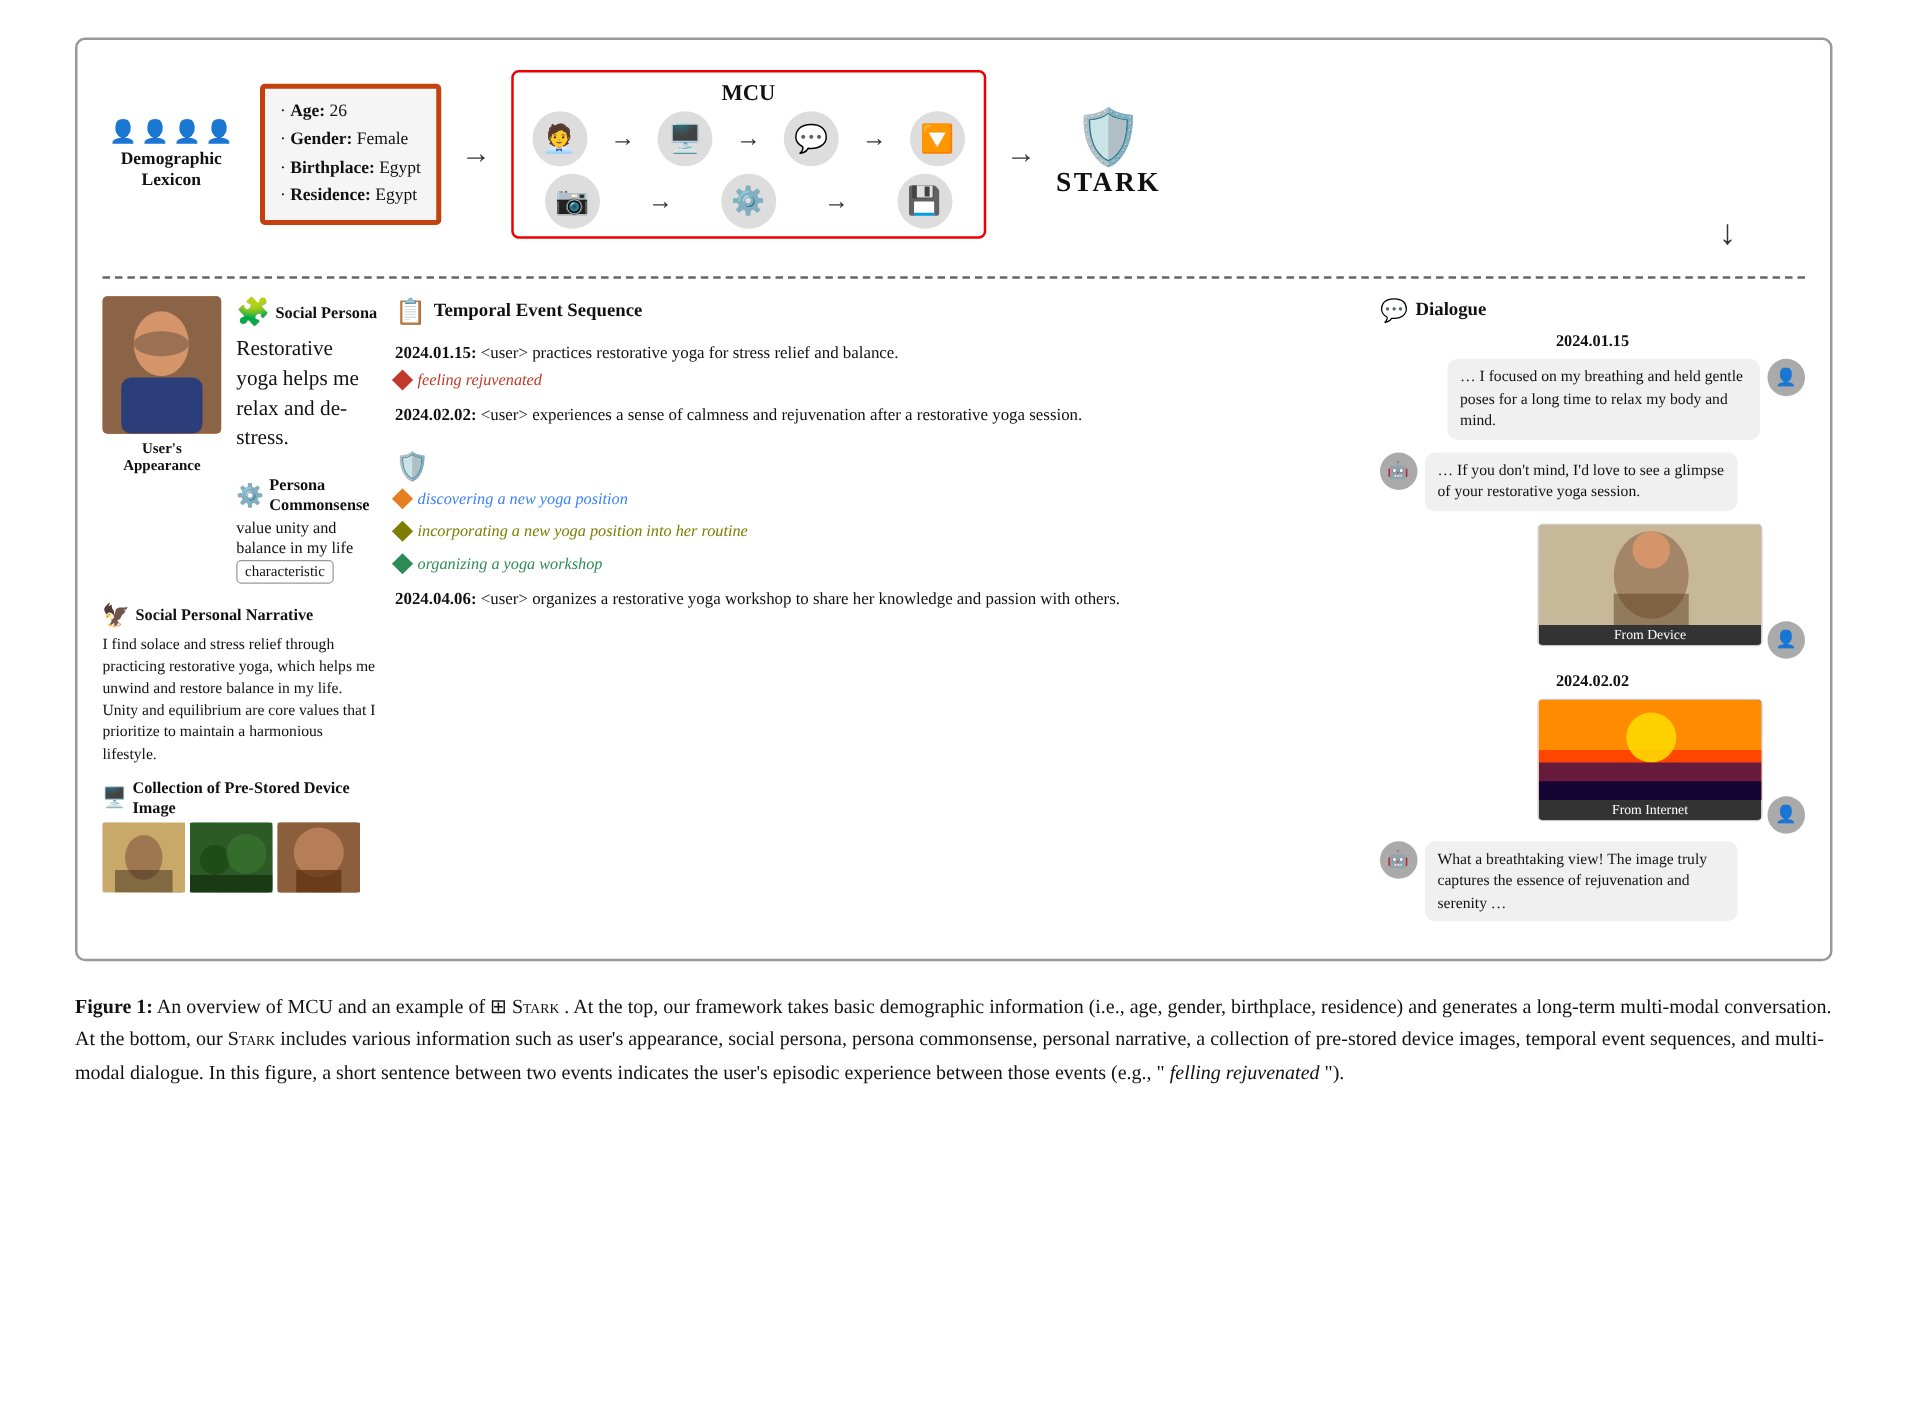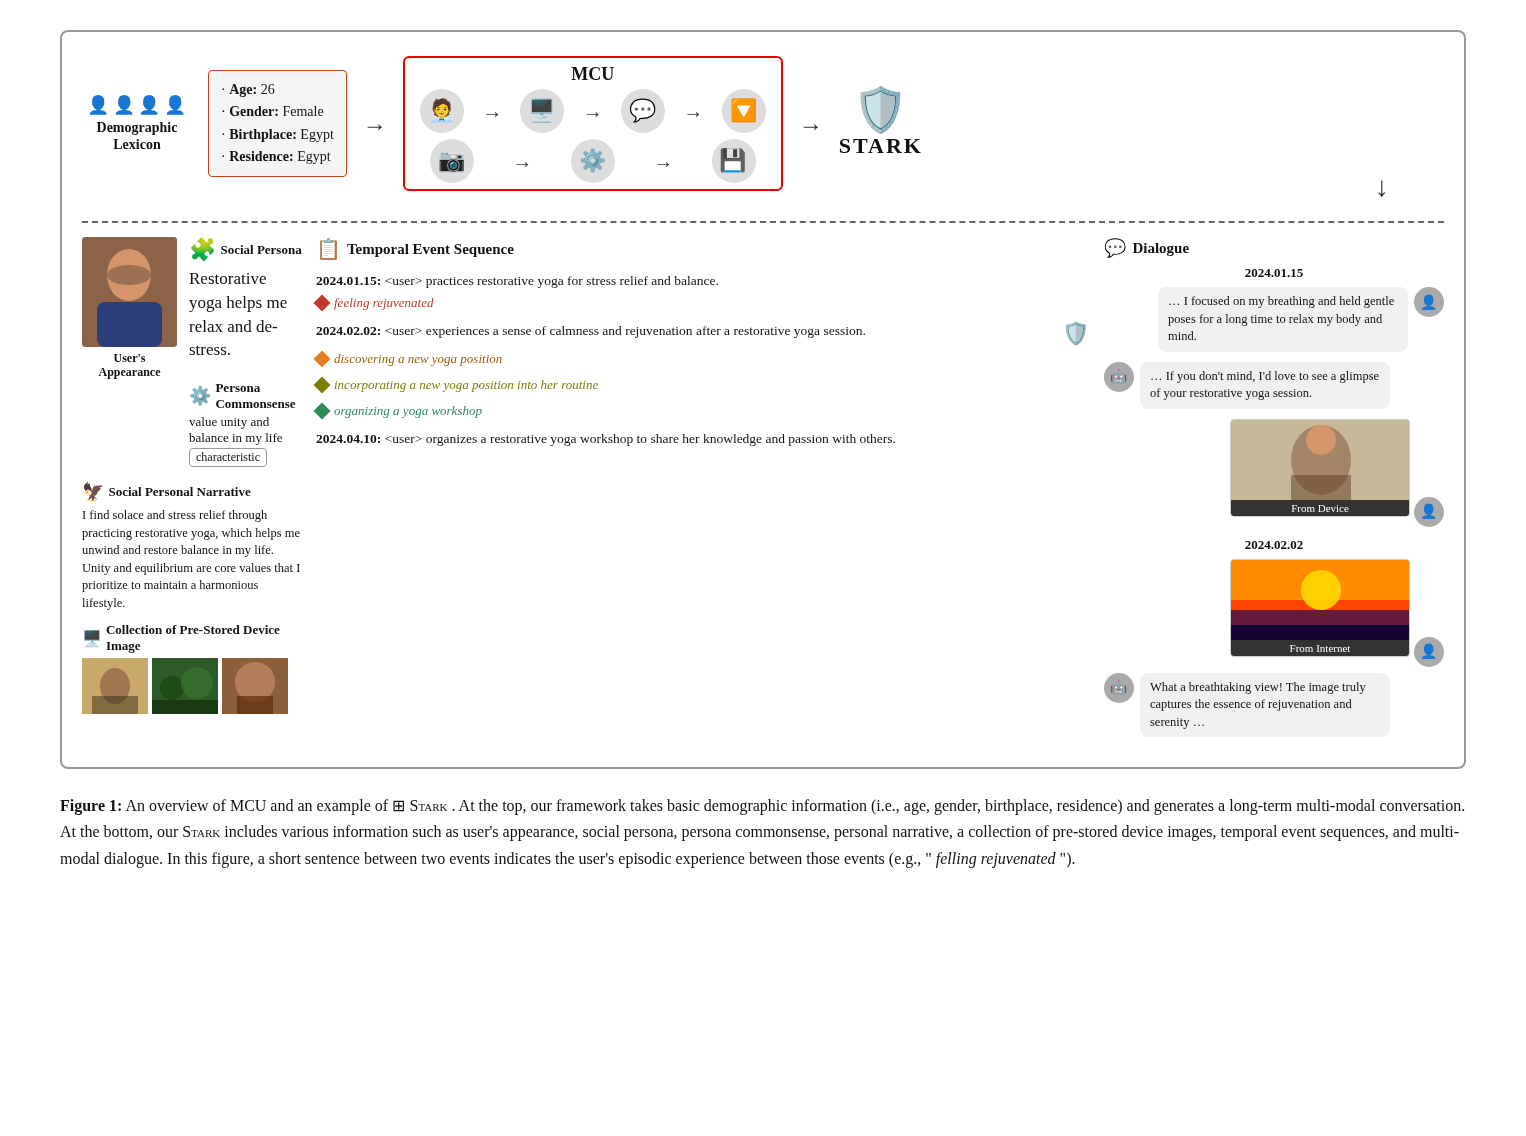--- a/index.html
+++ b/index.html
@@ -37,21 +37,21 @@
     }
     .demo-lexicon-label {
       font-weight: bold;
       font-size: 14px;
       text-align: center;
       line-height: 1.2;
     }
 
     .demo-info {
       background: #f5f5f5;
-      border: 1px solid #c2410c;
+      border: 4px solid #c2410c;
       border-radius: 4px;
       padding: 8px 12px;
       font-size: 14px;
       line-height: 1.6;
     }
     .demo-info span.bold { font-weight: bold; }
 
     .arrow-right {
       font-size: 24px;
       color: #333;
@@ -212,21 +212,21 @@
     .event-tag .tag-diamond {
       width: 12px; height: 12px;
       background: #c0392b;
       transform: rotate(45deg);
       flex-shrink: 0;
     }
     .event-tag .tag-diamond.orange { background: #e67e22; }
     .event-tag .tag-diamond.olive { background: #7d7d00; }
     .event-tag .tag-diamond.teal { background: #2e8b57; }
     .event-tag-text { color: #c0392b; font-style: italic; }
-    .event-tag-text.orange { color: #a16207; }
+    .event-tag-text.orange { color: #3b82f6; }
     .event-tag-text.olive { color: #7d7d00; }
     .event-tag-text.teal { color: #2e8b57; }
 
     
     .right-col {
       width: 340px;
       flex-shrink: 0;
     }
     .dialogue-header {
       display: flex; align-items: center; gap: 6px;
@@ -465,21 +465,21 @@
           <span class="date-bold">2024.01.15:</span>
           <span> &lt;user&gt; practices restorative yoga for stress relief and balance.</span>
         </div>
         <div class="event-tag">
           <div class="tag-diamond"></div>
           <span class="event-tag-text">feeling rejuvenated</span>
         </div>
       </div>
 
       <div class="event-block">
-        <div style="display:flex;align-items:flex-start;gap:8px;">
+        <div style="display:flex;align-items:flex-start;gap:20px;flex-direction:column;">
           <div class="event-date-text" style="flex:1;">
             <span class="date-bold">2024.02.02:</span>
             <span> &lt;user&gt; experiences a sense of calmness and rejuvenation after a restorative yoga session.</span>
           </div>
           <span style="font-size:22px;flex-shrink:0;">🛡️</span>
         </div>
         <div class="event-tag">
           <div class="tag-diamond orange"></div>
           <span class="event-tag-text orange">discovering a new yoga position</span>
         </div>
@@ -494,21 +494,21 @@
 
       <div class="event-block">
         <div class="event-tag">
           <div class="tag-diamond teal"></div>
           <span class="event-tag-text teal">organizing a yoga workshop</span>
         </div>
       </div>
 
       <div class="event-block">
         <div class="event-date-text">
-          <span class="date-bold">2024.04.10:</span>
+          <span class="date-bold">2024.04.06:</span>
           <span> &lt;user&gt; organizes a restorative yoga workshop to share her knowledge and passion with others.</span>
         </div>
       </div>
     </div>
 
     <div class="right-col">
       <div class="dialogue-header">
         <span class="chat-bubble-icon">💬</span>
         <span>Dialogue</span>
       </div>

